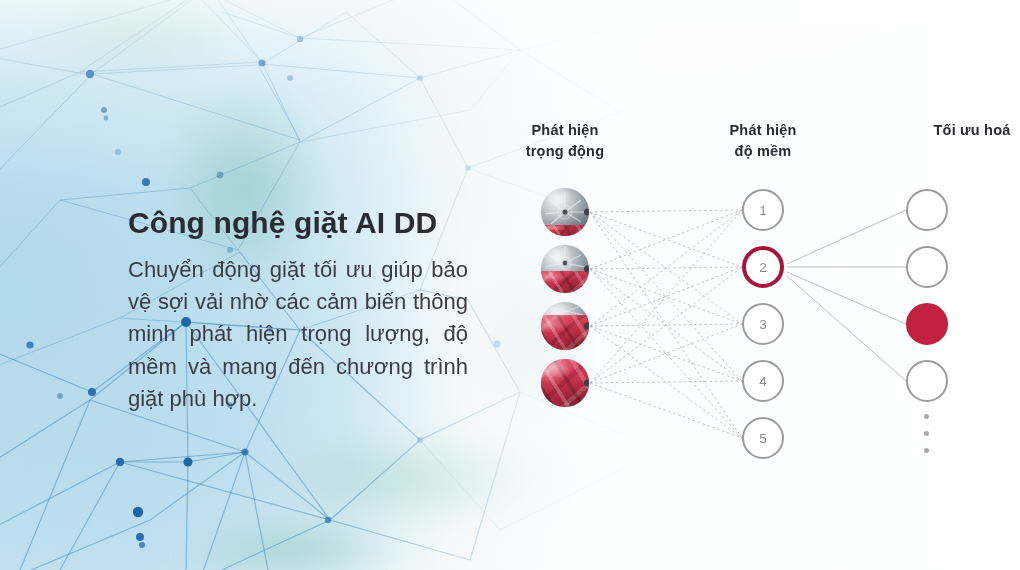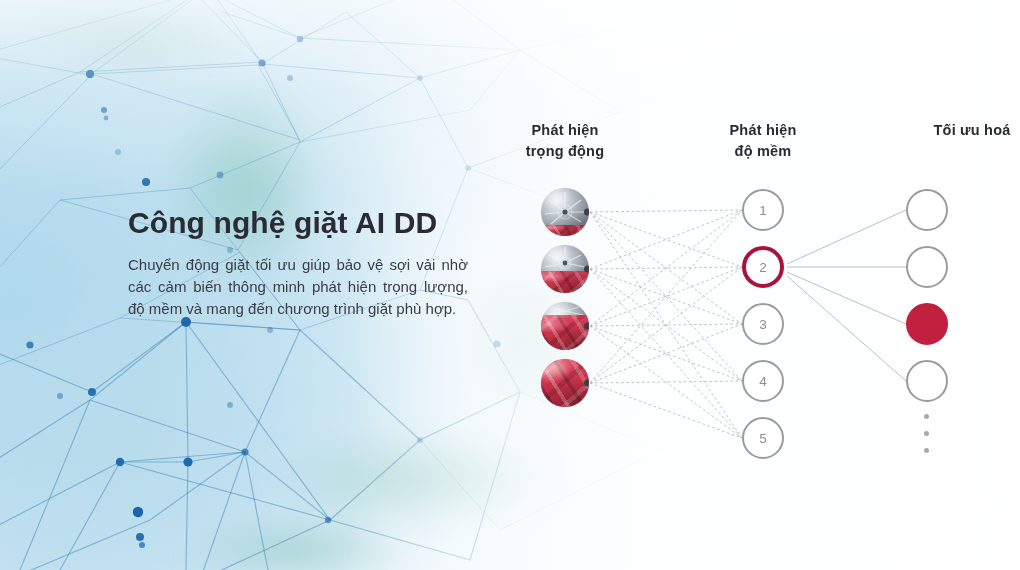--- a/index.html
+++ b/index.html
@@ -39,21 +39,21 @@
     background:linear-gradient(180deg,rgba(255,255,255,.62) 0%,rgba(255,255,255,.18) 16%,rgba(255,255,255,0) 34%);
   }
 
   
   .copy{position:absolute;left:128px;top:186px;width:340px;margin-top:20px;}
   .title{
     font-size:30px;font-weight:bold;color:#2b2b34;
     letter-spacing:.1px;line-height:1.12;margin:0 0 14px 0;white-space:nowrap;
   }
   .body-text{
-    font-size:15px;line-height:1.47;color:#3c3c45;
+    font-size:22px;line-height:1.47;color:#3c3c45;
     text-align:justify;margin:0;
   }
 
   
   .diagram{position:absolute;left:0;top:0;width:1020px;height:566px;text-decoration:underline;}
   .col-head{
     position:absolute;text-align:center;
     font-size:14.5px;font-weight:bold;color:#2b2b34;
     line-height:1.42;letter-spacing:.2px;
   }

